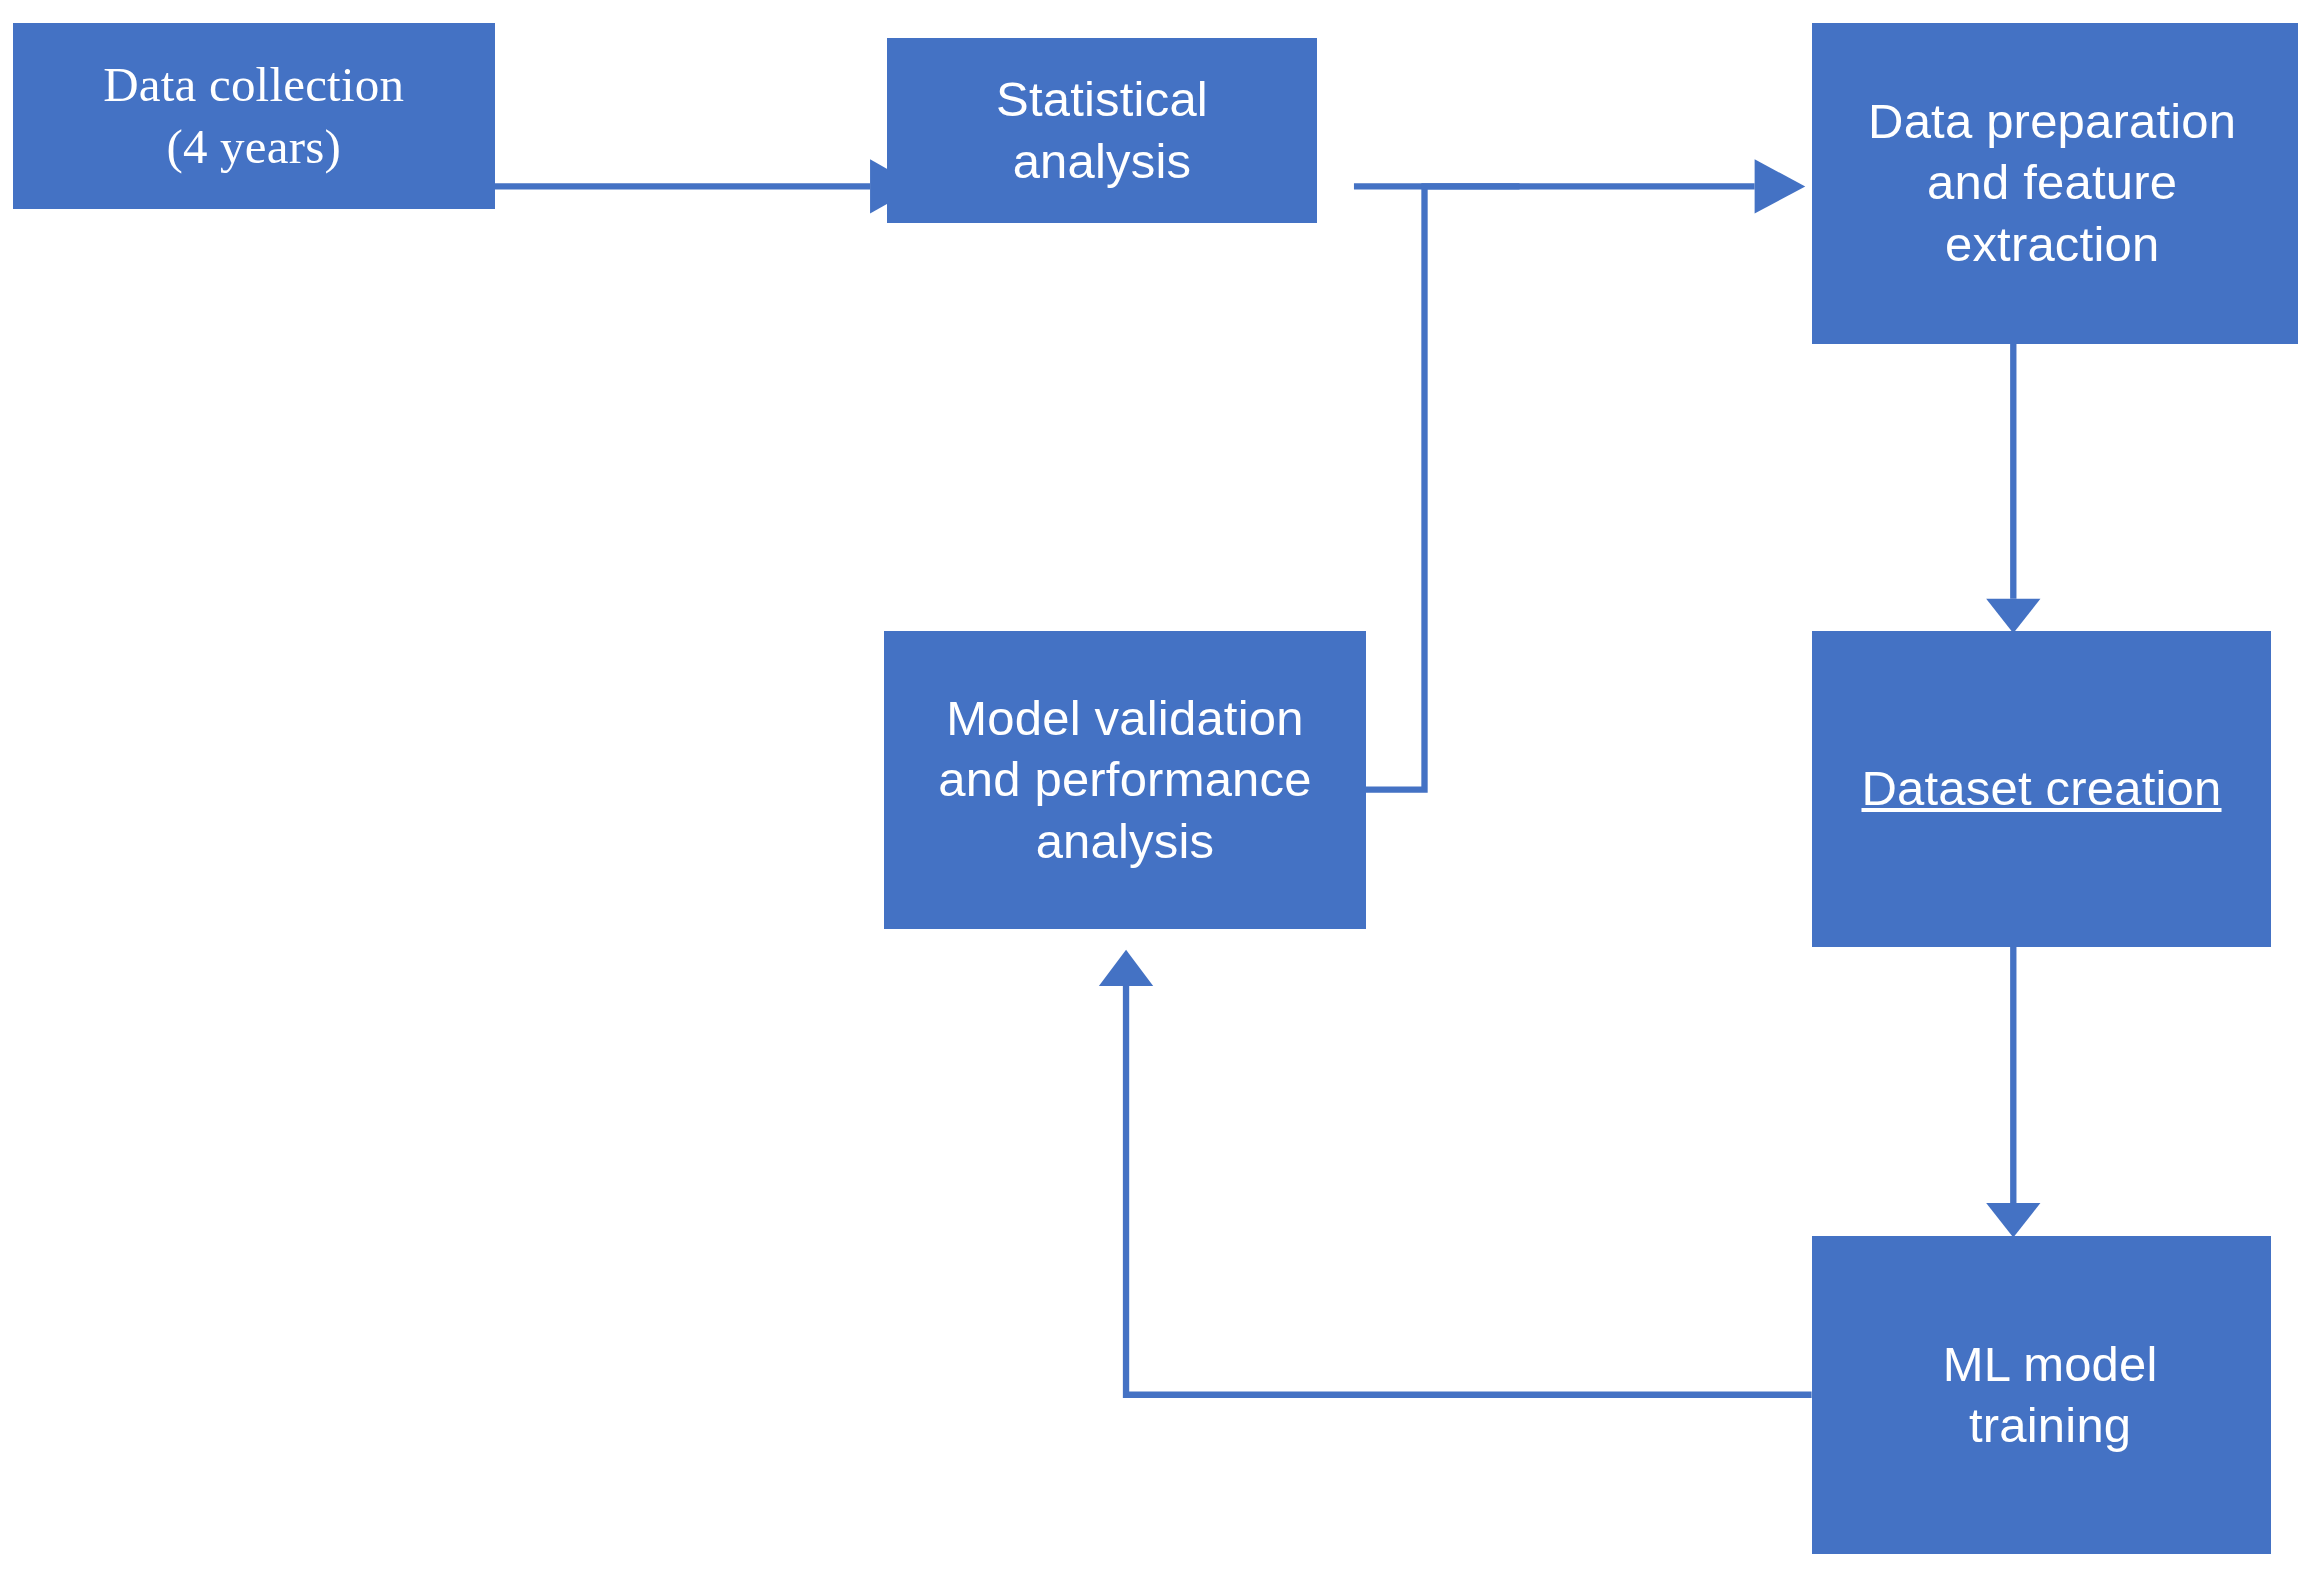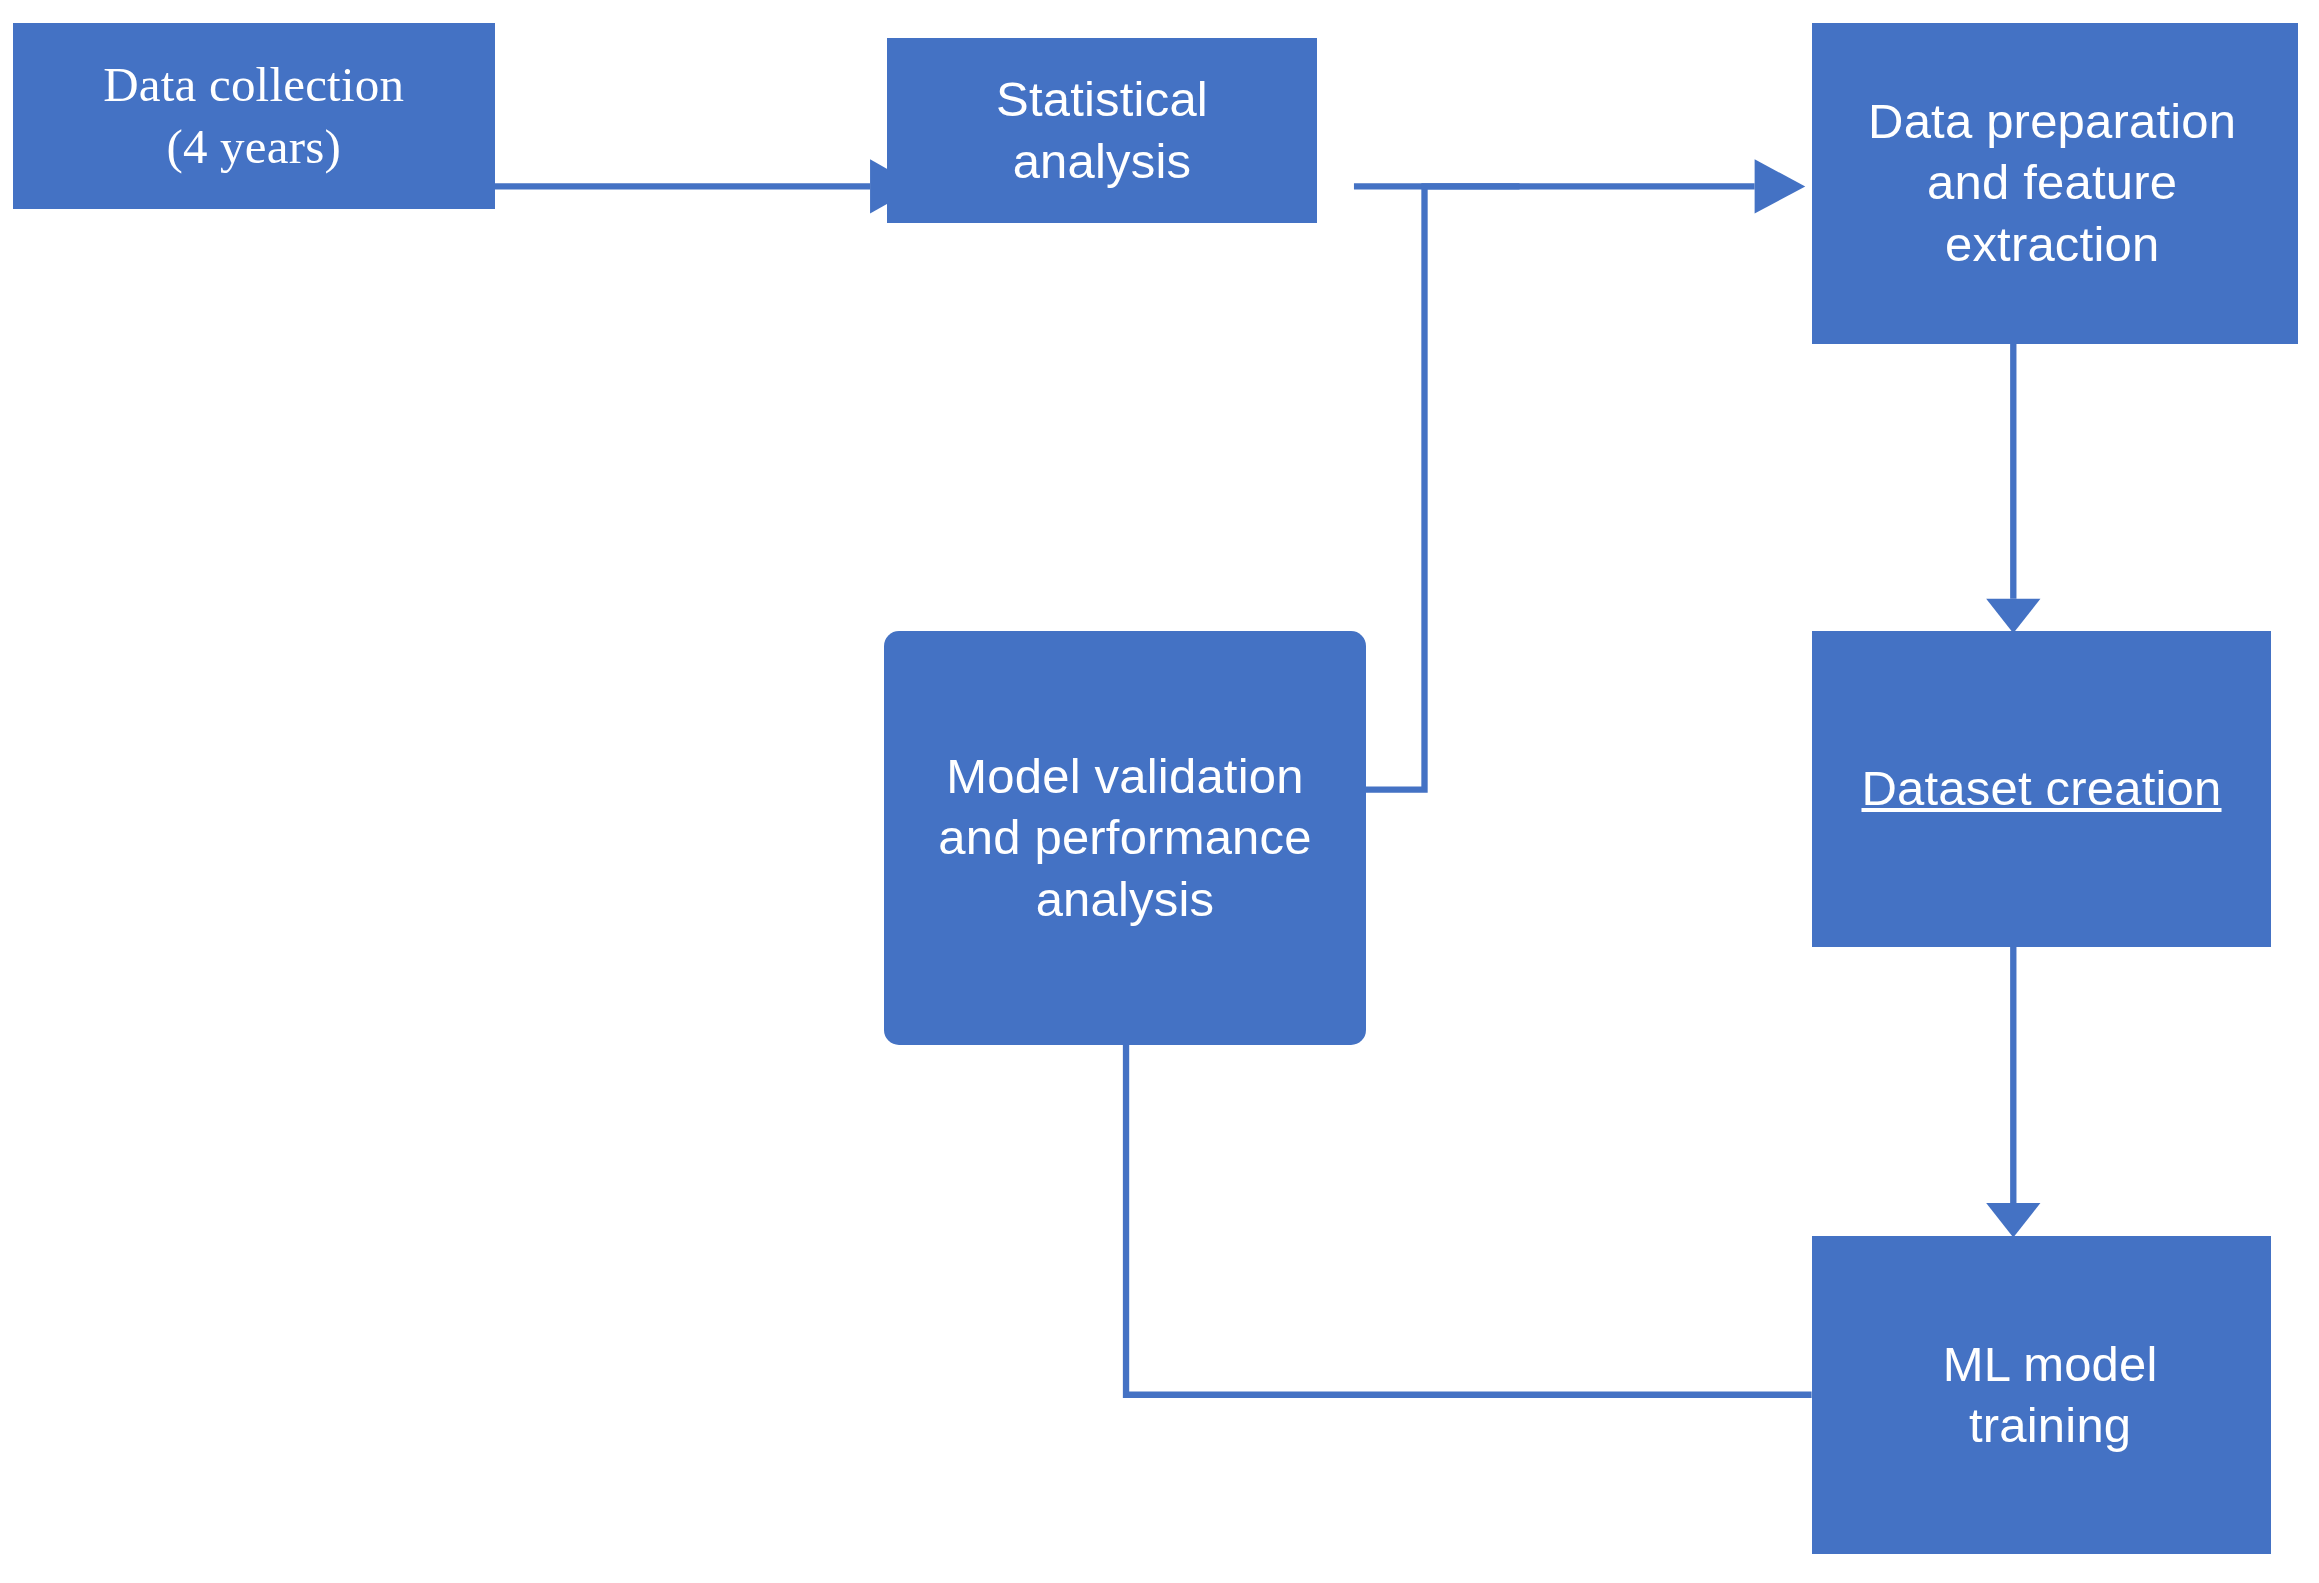--- a/index.html
+++ b/index.html
@@ -92,21 +92,21 @@
   <div class="node" style="left:12.7px; top:22.6px; width:482px; height:186px;font-family:Liberation Serif, serif;">Data collection
 (4 years)</div>
 
   <div class="node" style="left:887px; top:28px; width:430px; height:185px;margin-top:10px;">Statistical
 analysis</div>
 
   <div class="node" style="left:1812px; top:22.6px; width:486px; height:321px;padding-left:7px;">Data preparation
 and feature
 extraction</div>
 
-  <div class="node" style="left:884px; top:631px; width:482px; height:414px;border-radius:15px;">Model validation
+  <div class="node" style="left:884px; top:631px; width:482px; height:298px;">Model validation
 and performance
 analysis</div>
 
   <div class="node" style="left:1812px; top:631px; width:459px; height:316px;text-decoration:underline;">Dataset creation</div>
 
   <div class="node" style="left:1812px; top:1236px; width:459px; height:318px;padding-left:30px;">ML model
 training</div>
 
 </div>
 

